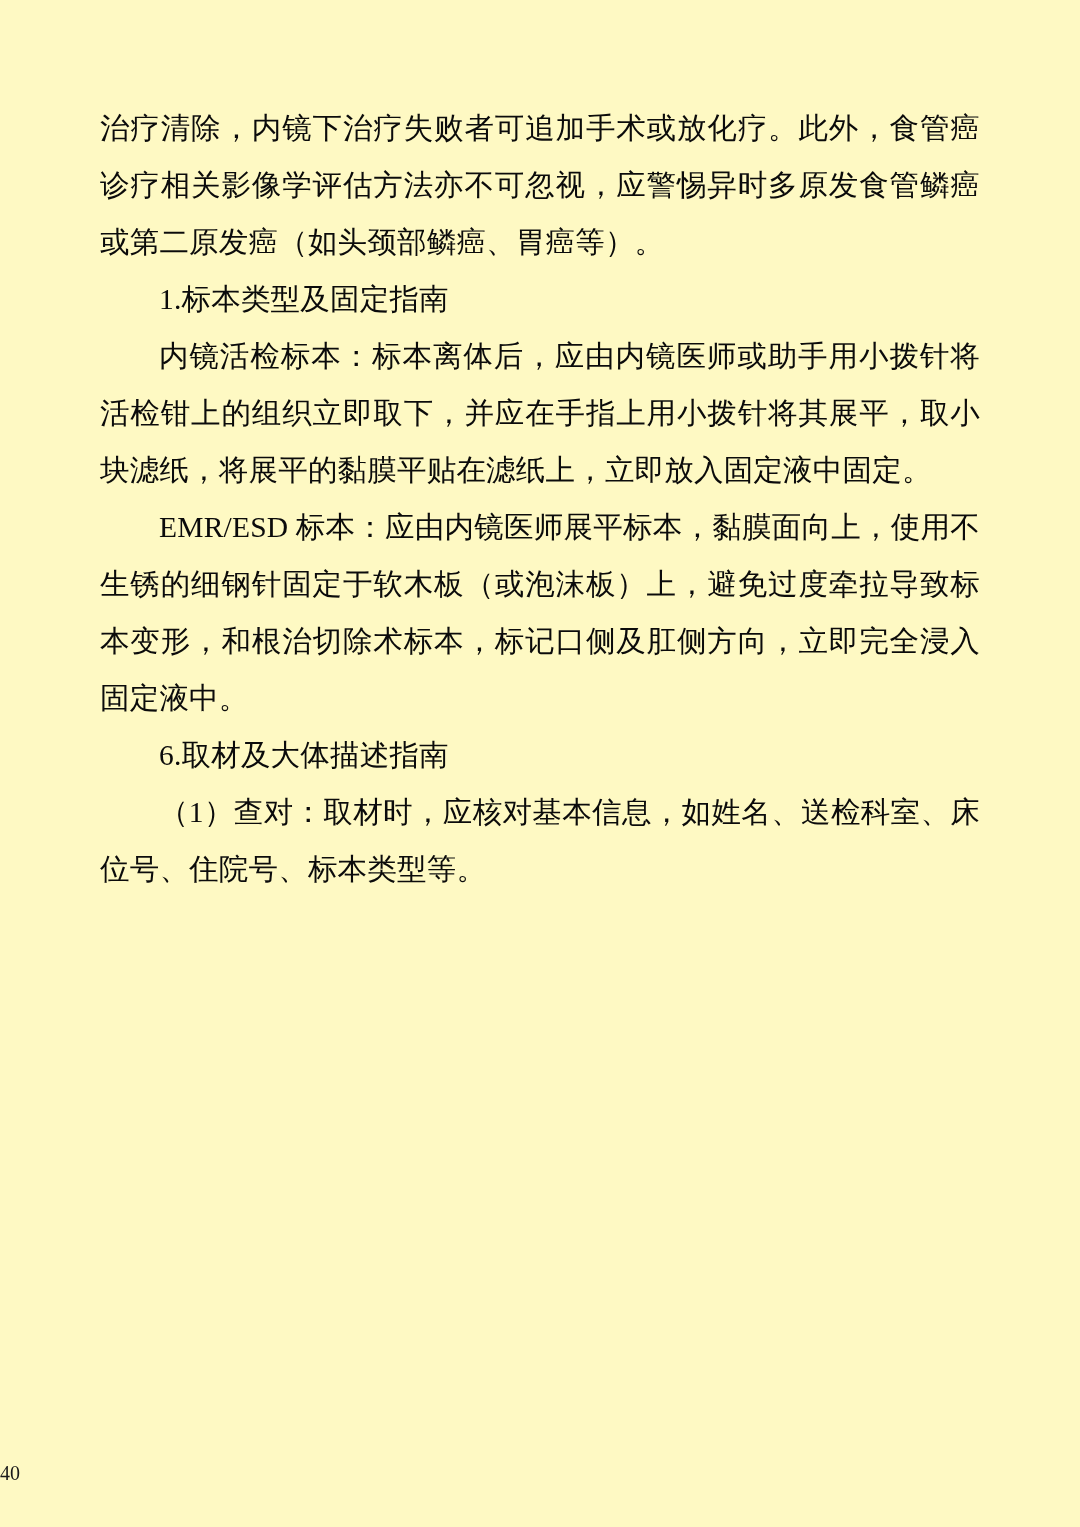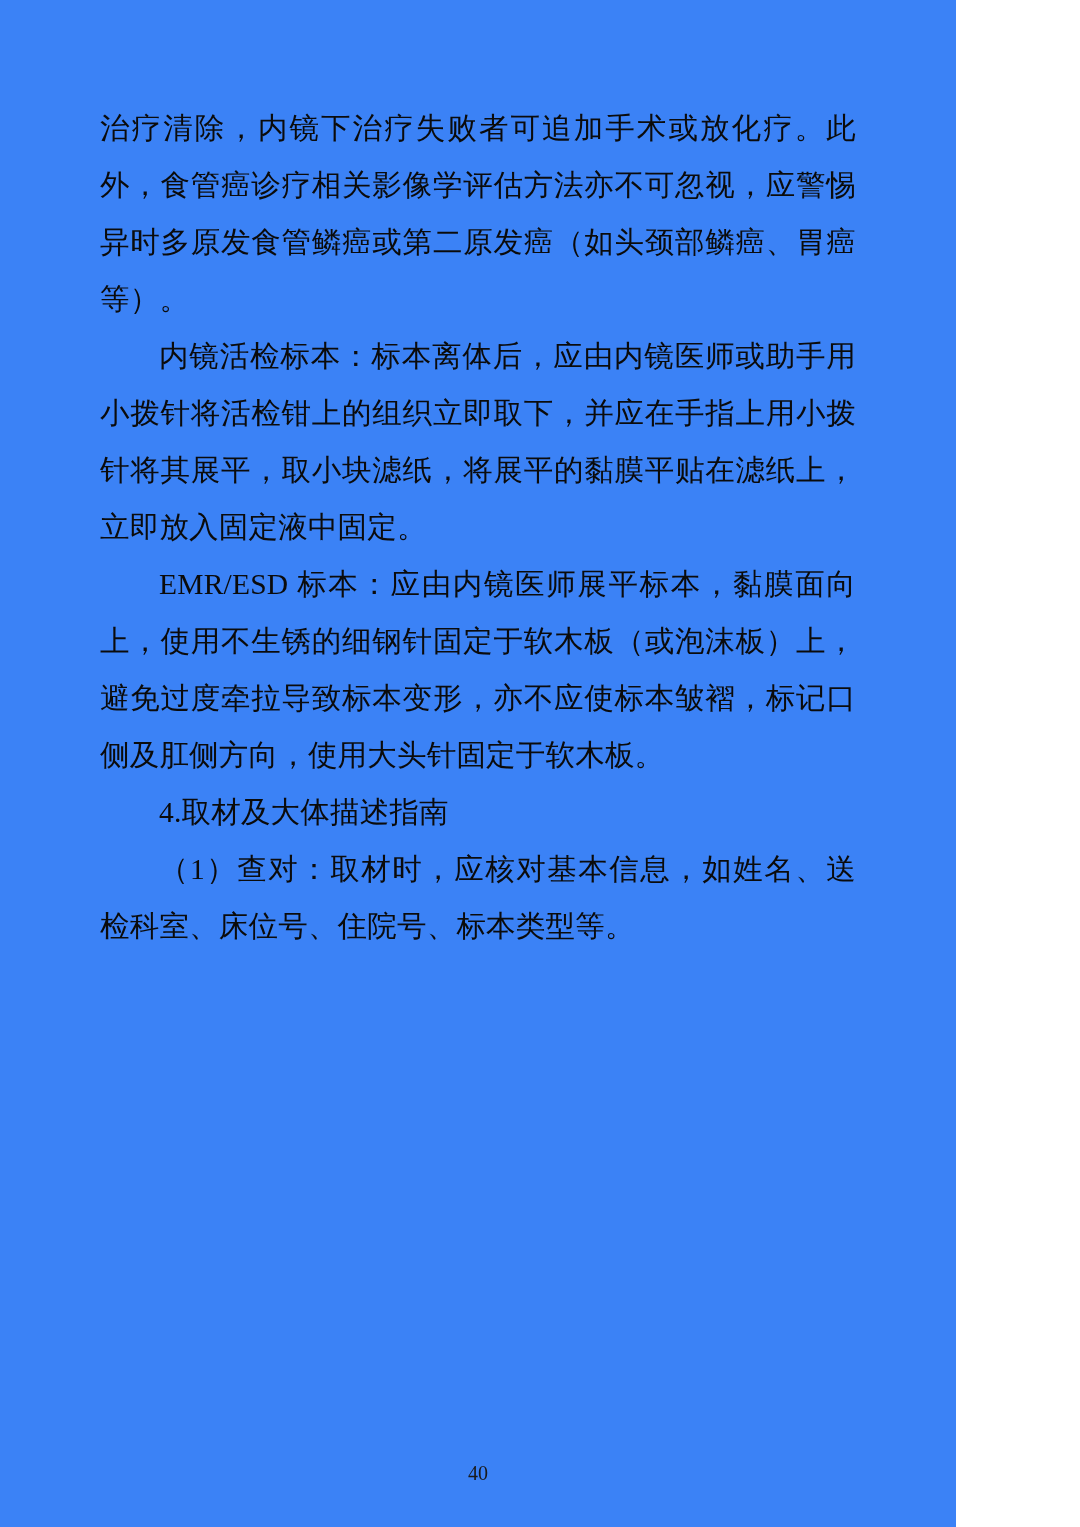--- a/index.html
+++ b/index.html
@@ -8,25 +8,25 @@
     background: #ffffff;
   }
   body {
     width: 1080px;
     height: 1527px;
     font-family: "Liberation Serif", "DejaVu Serif", serif;
     color: #0b0b0b;
   }
   .page {
     position: relative;
-    width: 956px;
+    width: 1080px;
     height: 1527px;
     box-sizing: border-box;
     padding: 100px 100px 40px 100px;
-    background: #3b82f6;
+    background: #fef9c3;
   }
   .doc-body {
     font-size: 29.5px;
     line-height: 57px;
     text-align: justify;
     text-justify: inter-ideograph;
     letter-spacing: 0.2px;
   }
   .para {
     margin: 0;
@@ -34,31 +34,31 @@
     white-space: pre-wrap;
   }
   .para.indent {
     text-indent: 2em;
   }
   .page-number {
     position: absolute;
     left: 0;
     right: 0;
     bottom: 42px;
-    text-align: center;
     font-size: 20px;
     font-family: "Liberation Serif", "DejaVu Serif", serif;
     color: #1a1a1a;
   }
 </style>
 </head>
 <body>
 
 <div class="page">
   <div class="doc-body">
     <p class="para">治疗清除，内镜下治疗失败者可追加手术或放化疗。此外，食管癌诊疗相关影像学评估方法亦不可忽视，应警惕异时多原发食管鳞癌或第二原发癌（如头颈部鳞癌、胃癌等）。</p>
+    <p class="para indent">1.标本类型及固定指南</p>
     <p class="para indent">内镜活检标本：标本离体后，应由内镜医师或助手用小拨针将活检钳上的组织立即取下，并应在手指上用小拨针将其展平，取小块滤纸，将展平的黏膜平贴在滤纸上，立即放入固定液中固定。</p>
-    <p class="para indent">EMR/ESD 标本：应由内镜医师展平标本，黏膜面向上，使用不生锈的细钢针固定于软木板（或泡沫板）上，避免过度牵拉导致标本变形，亦不应使标本皱褶，标记口侧及肛侧方向，使用大头针固定于软木板。</p>
-    <p class="para indent">4.取材及大体描述指南</p>
+    <p class="para indent">EMR/ESD 标本：应由内镜医师展平标本，黏膜面向上，使用不生锈的细钢针固定于软木板（或泡沫板）上，避免过度牵拉导致标本变形，和根治切除术标本，标记口侧及肛侧方向，立即完全浸入固定液中。</p>
+    <p class="para indent">6.取材及大体描述指南</p>
     <p class="para indent">（1）查对：取材时，应核对基本信息，如姓名、送检科室、床位号、住院号、标本类型等。</p>
   </div>
   <div class="page-number">40</div>
 </div>
 
 </body></html>

